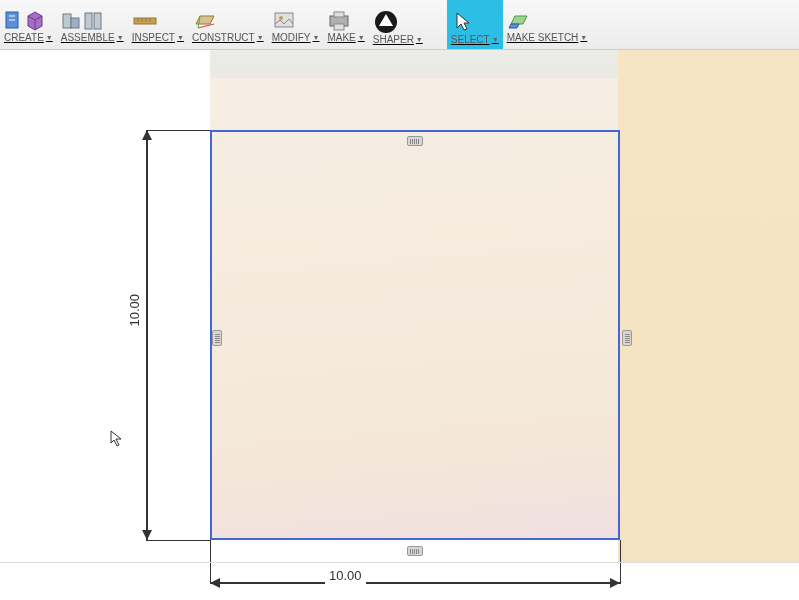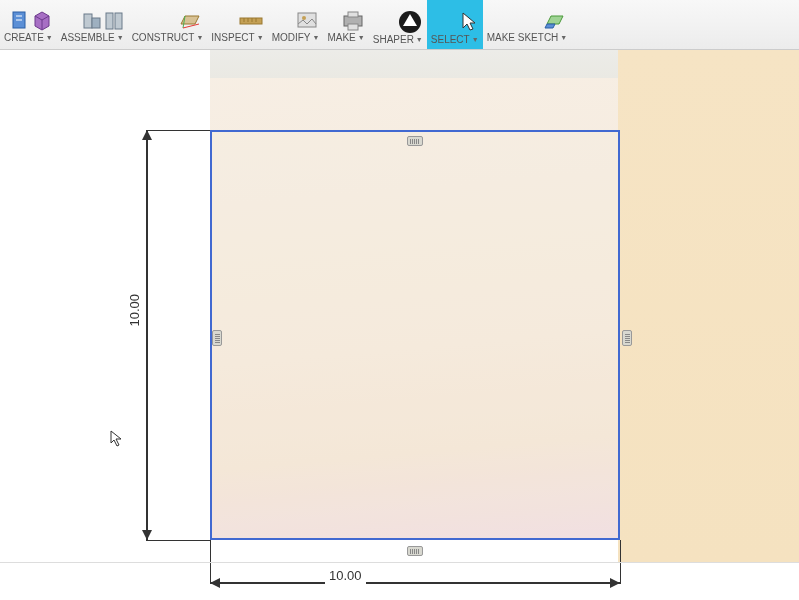--- a/index.html
+++ b/index.html
@@ -15,28 +15,30 @@
     .toolbar {
       display: flex;
       align-items: flex-end;
       height: 50px;
       background: linear-gradient(to bottom, #f8f8f8, #ececec);
       border-bottom: 1px solid #ccc;
     }
     .tool-group {
       display: flex;
       flex-direction: column;
-      align-items: flex-end;
+      align-items: flex-start;
       padding: 10px 4px;
       cursor: pointer;
       height: 100%;
       justify-content: space-between;
+      text-decoration: underline;
     }
     .tool-group.selected {
       background: #2dbee6;
+      margin-left: 20px;
     }
     .tool-icons {
       display: flex;
       gap: 2px;
       align-items: center;
       justify-content: center;
       height: 24px;
     }
     .tool-label {
       display: flex;
@@ -304,49 +306,49 @@
     </div>
     <div class="tool-label">
         <span>ASSEMBLE</span>
         <span class="dropdown-arrow">▼</span>
       </div>
   </div>
 
   <div class="tool-group">
     <div class="tool-icons">
       <svg class="tool-svg" width="26" height="22">
-          <path d="M4 14 L18 14 L22 6 L8 6 Z" fill="#c4a055" fill-opacity="0.6" stroke="#9a7830"></path>
-          <path d="M6 18 L8 6" stroke="#4CAF50"></path>
-          <path d="M6 18 L22 14" stroke="#e53935"></path>
-        </svg>
-    </div>
-    <div class="tool-label">
-        <span>CONSTRUCT</span>
-        <span class="dropdown-arrow">▼</span>
-      </div>
-  </div>
-
-  <div class="tool-group">
-    <div class="tool-icons">
-      <svg class="tool-svg" width="26" height="22">
           <rect x="2" y="8" width="22" height="6" fill="#c4a055" stroke="#9a7830"></rect>
           <line x1="6" y1="8" x2="6" y2="12" stroke="#9a7830"></line>
           <line x1="10" y1="8" x2="10" y2="12" stroke="#9a7830"></line>
           <line x1="14" y1="8" x2="14" y2="12" stroke="#9a7830"></line>
           <line x1="18" y1="8" x2="18" y2="12" stroke="#9a7830"></line>
         </svg>
     </div>
     <div class="tool-label">
         <span>INSPECT</span>
         <span class="dropdown-arrow">▼</span>
       </div>
   </div>
 
   <div class="tool-group">
     <div class="tool-icons">
+      <svg class="tool-svg" width="26" height="22">
+          <path d="M4 14 L18 14 L22 6 L8 6 Z" fill="#c4a055" fill-opacity="0.6" stroke="#9a7830"></path>
+          <path d="M6 18 L8 6" stroke="#4CAF50"></path>
+          <path d="M6 18 L22 14" stroke="#e53935"></path>
+        </svg>
+    </div>
+    <div class="tool-label">
+        <span>CONSTRUCT</span>
+        <span class="dropdown-arrow">▼</span>
+      </div>
+  </div>
+
+  <div class="tool-group">
+    <div class="tool-icons">
       <svg class="tool-svg" width="24" height="22">
           <rect x="3" y="3" width="18" height="14" fill="#e0e0e0" stroke="#888"></rect>
           <circle cx="9" cy="8" r="2" fill="#c4a055"></circle>
           <path d="M3 14 L8 10 L12 14 L17 9 L21 14" fill="none" stroke="#888"></path>
         </svg>
     </div>
     <div class="tool-label">
         <span>MODIFY</span>
         <span class="dropdown-arrow">▼</span>
       </div>

